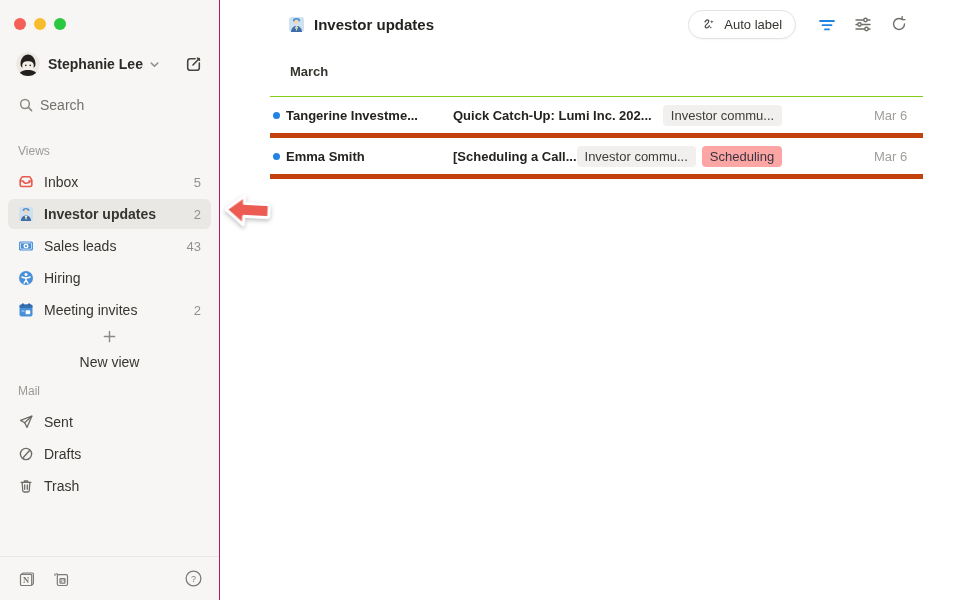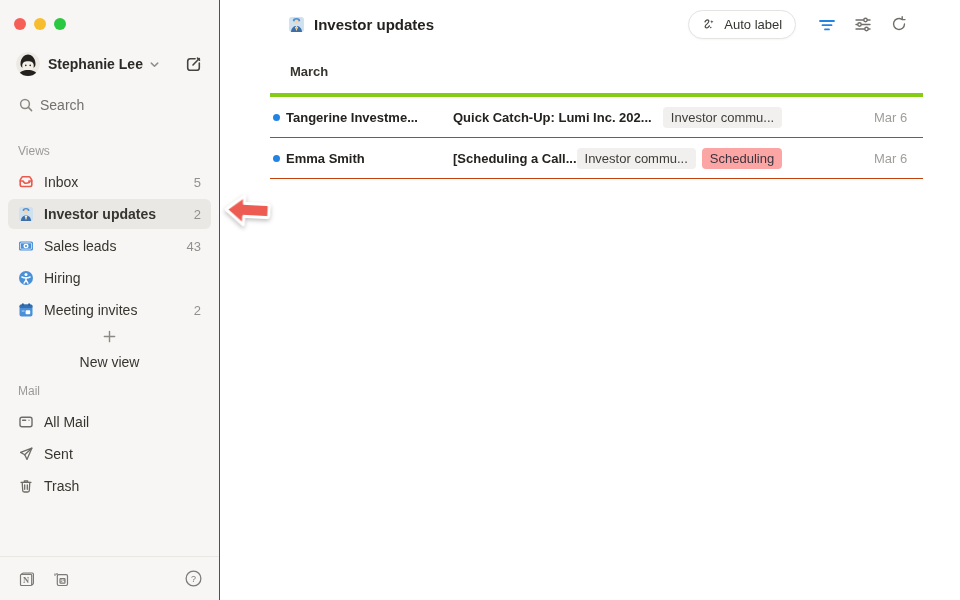--- a/index.html
+++ b/index.html
@@ -64,24 +64,24 @@
     display:flex; align-items:center; gap:7px; height:29px; padding:0 13px;
     border:1px solid #e4e3e0; border-radius:16px; background:#fff;
     font-size:13px; color:#37352f; box-shadow:0 1px 2px rgba(0,0,0,.04); cursor:pointer; margin-right:7px;
   }
   .icon-btn { width:24px; height:24px; display:flex; align-items:center; justify-content:center; cursor:pointer; color:#6f6e69; }
   .icon-btn.active { color:#2383e2; }
 
   .list { margin-left:50px; margin-right:38px; }
   .group-header {
     height:39px; margin-top:10px; display:flex; align-items:flex-start; padding:6px 0 0 20px;
-    font-size:13px; font-weight:600; color:#37352f; border-bottom:4px solid #84cc16;text-align:right;
+    font-size:13px; font-weight:600; color:#37352f; border-bottom:1px solid #84cc16;text-align:right;
   }
   .email-row {
-    height:41px; display:flex; align-items:center; border-bottom:1px solid #c2410c;
+    height:41px; display:flex; align-items:center; border-bottom:5px solid #c2410c;
     font-size:13px; padding-right:16px; cursor:pointer;
   }
   .dot-col { width:16px; flex-shrink:0; display:flex; align-items:center; }
   .unread-dot { width:7px; height:7px; border-radius:50%; background:#2383e2; margin-left:3px; }
   .sender { width:167px; flex-shrink:0; font-weight:700; color:#24231f; white-space:nowrap; overflow:hidden; padding-right:12px; }
   .subject { flex:1; font-weight:600; color:#24231f; white-space:nowrap; overflow:hidden; }
   .labels { display:flex; gap:6px; flex-shrink:0; margin-right:85px; }
   .tag { font-size:13px; padding:3px 8px; border-radius:4px; white-space:nowrap; color:#3f3d38; }
   .tag.gray { background:#f1f0ee; }
   .tag.purple { background:#fca5a5; color:#39343f; }
@@ -215,36 +215,35 @@
       </span>
       <span class="nav-label">New view</span>
     </div>
   </div>
 
   <div class="section-label mail-lbl">Mail</div>
 
   <div class="nav mailnav">
     <div class="nav-item">
       <span class="nav-icon">
-        <svg width="16" height="16" viewBox="0 0 16 16" fill="none" stroke="currentColor" stroke-width="1.4" stroke-linecap="round">
-            <rect x="2" y="3.2" width="12" height="9.6" rx="2"></rect>
-            <path d="M4.6 6.2h3"></path>
-            <circle cx="11" cy="6.2" r=".6" fill="currentColor" stroke="none"></circle>
-          </svg>
-      </span>
-      <span class="nav-label">All Mail</span>
-    </div>
-    <div class="nav-item">
-      <span class="nav-icon">
         <svg width="16" height="16" viewBox="0 0 16 16" fill="none" stroke="currentColor" stroke-width="1.3" stroke-linecap="round" stroke-linejoin="round">
             <path d="M13.8 2.2L2.6 6.4l4.1 2.3 2.3 4.7z"></path>
             <path d="M13.8 2.2L6.7 8.7"></path>
           </svg>
       </span>
       <span class="nav-label">Sent</span>
+    </div>
+    <div class="nav-item">
+      <span class="nav-icon">
+        <svg width="16" height="16" viewBox="0 0 16 16" fill="none" stroke="currentColor" stroke-width="1.4" stroke-linecap="round">
+            <circle cx="8" cy="8" r="5.6"></circle>
+            <path d="M5.3 11.5L11.8 4.2"></path>
+          </svg>
+      </span>
+      <span class="nav-label">Drafts</span>
     </div>
     <div class="nav-item">
       <span class="nav-icon">
         <svg width="16" height="16" viewBox="0 0 16 16" fill="none" stroke="currentColor" stroke-width="1.3" stroke-linecap="round" stroke-linejoin="round">
             <path d="M3 4.3h10"></path>
             <path d="M6.3 4.3V3h3.4v1.3"></path>
             <path d="M4.2 4.3l.5 8.2c0 .8.7 1.5 1.5 1.5h3.6c.8 0 1.5-.7 1.5-1.5l.5-8.2"></path>
             <path d="M6.7 6.8v4.5M9.3 6.8v4.5"></path>
           </svg>
       </span>

